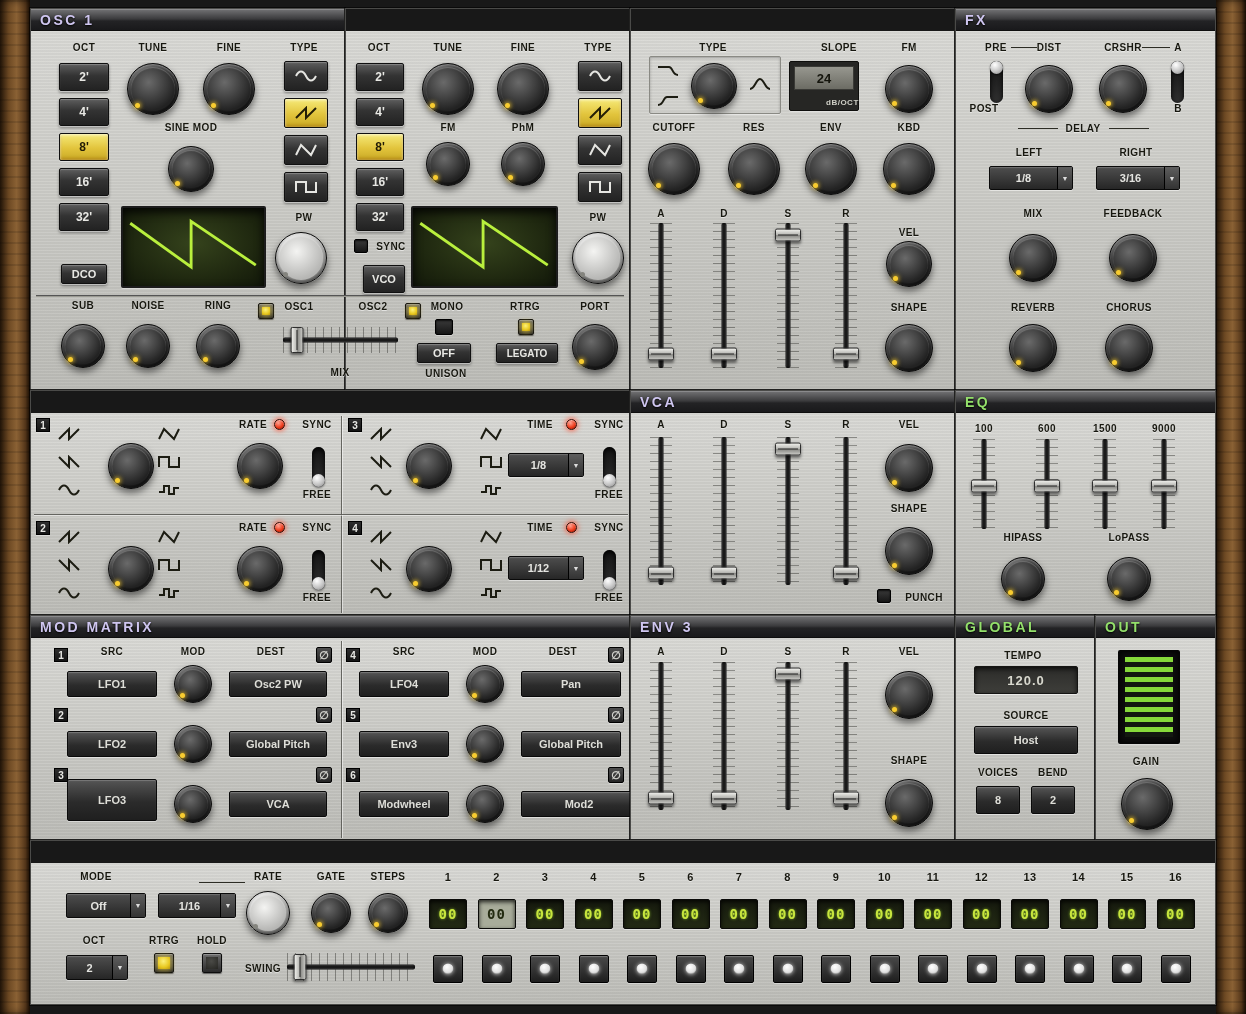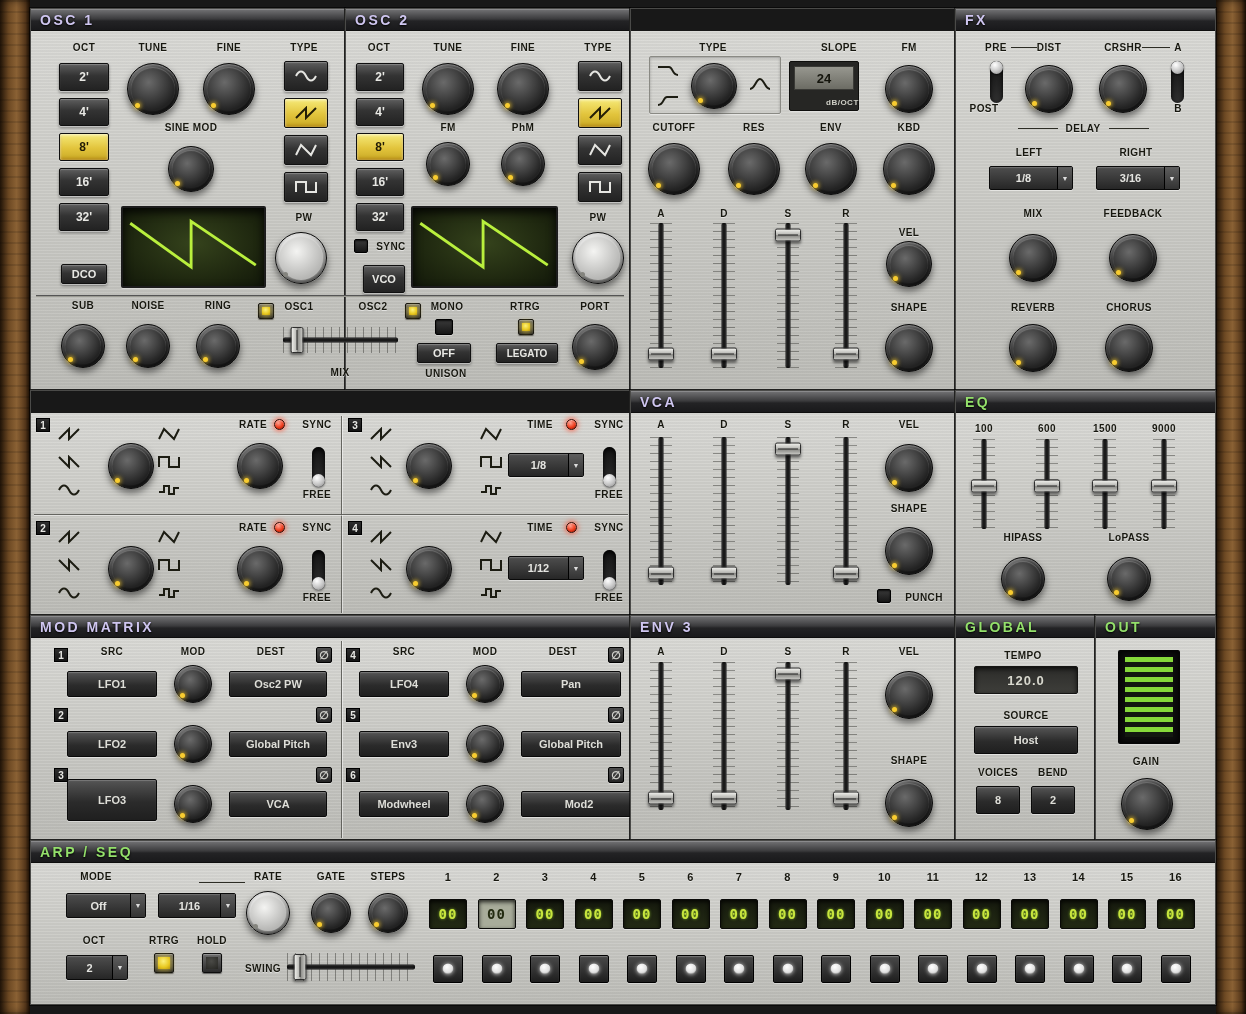--- a/index.html
+++ b/index.html
@@ -148,23 +148,20 @@
         </div>
   <svg class="scope" viewBox="0 0 145 82" style="left:90px;top:175px;width:145px;height:82px">
           <polyline points="6,16 70,62 70,14 138,60"></polyline>
         </svg>
   <div class="lbl" style="left:273px;top:181px">PW</div>
   <div class="knob silver k52" style="left:244px;top:201px"></div>
  </div>
 </div>
 
 <div class="panel" style="left:345px;top:8px;width:285px;height:382px">
- <div class="panel-header">
-        <span class="title">OSC 2</span>
-      </div>
  <div class="panel-body">
   <div class="lbl" style="left:33px;top:11px">OCT</div>
   <div class="lbl" style="left:102px;top:11px">TUNE</div>
   <div class="lbl" style="left:177px;top:11px">FINE</div>
   <div class="lbl" style="left:252px;top:11px">TYPE</div>
   <div class="sq-btn" style="left:10px;top:32px;width:48px;height:28px">2'</div>
   <div class="sq-btn" style="left:10px;top:67px;width:48px;height:28px">4'</div>
   <div class="sq-btn active" style="left:10px;top:102px;width:48px;height:28px">8'</div>
   <div class="sq-btn" style="left:10px;top:137px;width:48px;height:28px">16'</div>
   <div class="sq-btn" style="left:10px;top:172px;width:48px;height:28px">32'</div>
@@ -653,23 +650,20 @@
  <div class="panel-body">
   <div class="vu" style="left:22px;top:12px;width:62px;height:94px">
           <div class="vu-bars"></div>
         </div>
   <div class="lbl" style="left:50px;top:118px">GAIN</div>
   <div class="knob k52" style="left:25px;top:140px"></div>
  </div>
 </div>
 
 <div class="panel" style="left:30px;top:840px;width:1186px;height:165px">
- <div class="panel-header green">
-        <span class="title">ARP / SEQ</span>
-      </div>
  <div class="panel-body" id="arp-body">
   <div class="lbl" style="left:65px;top:8px">MODE</div>
   <div class="dropdown" style="left:35px;top:30px;width:80px;height:25px">
           <span class="dd-val">Off</span>
           <span class="dd-arrow">▼</span>
         </div>
   <div class="dropdown" style="left:127px;top:30px;width:78px;height:25px">
           <span class="dd-val">1/16</span>
           <span class="dd-arrow">▼</span>
         </div>

